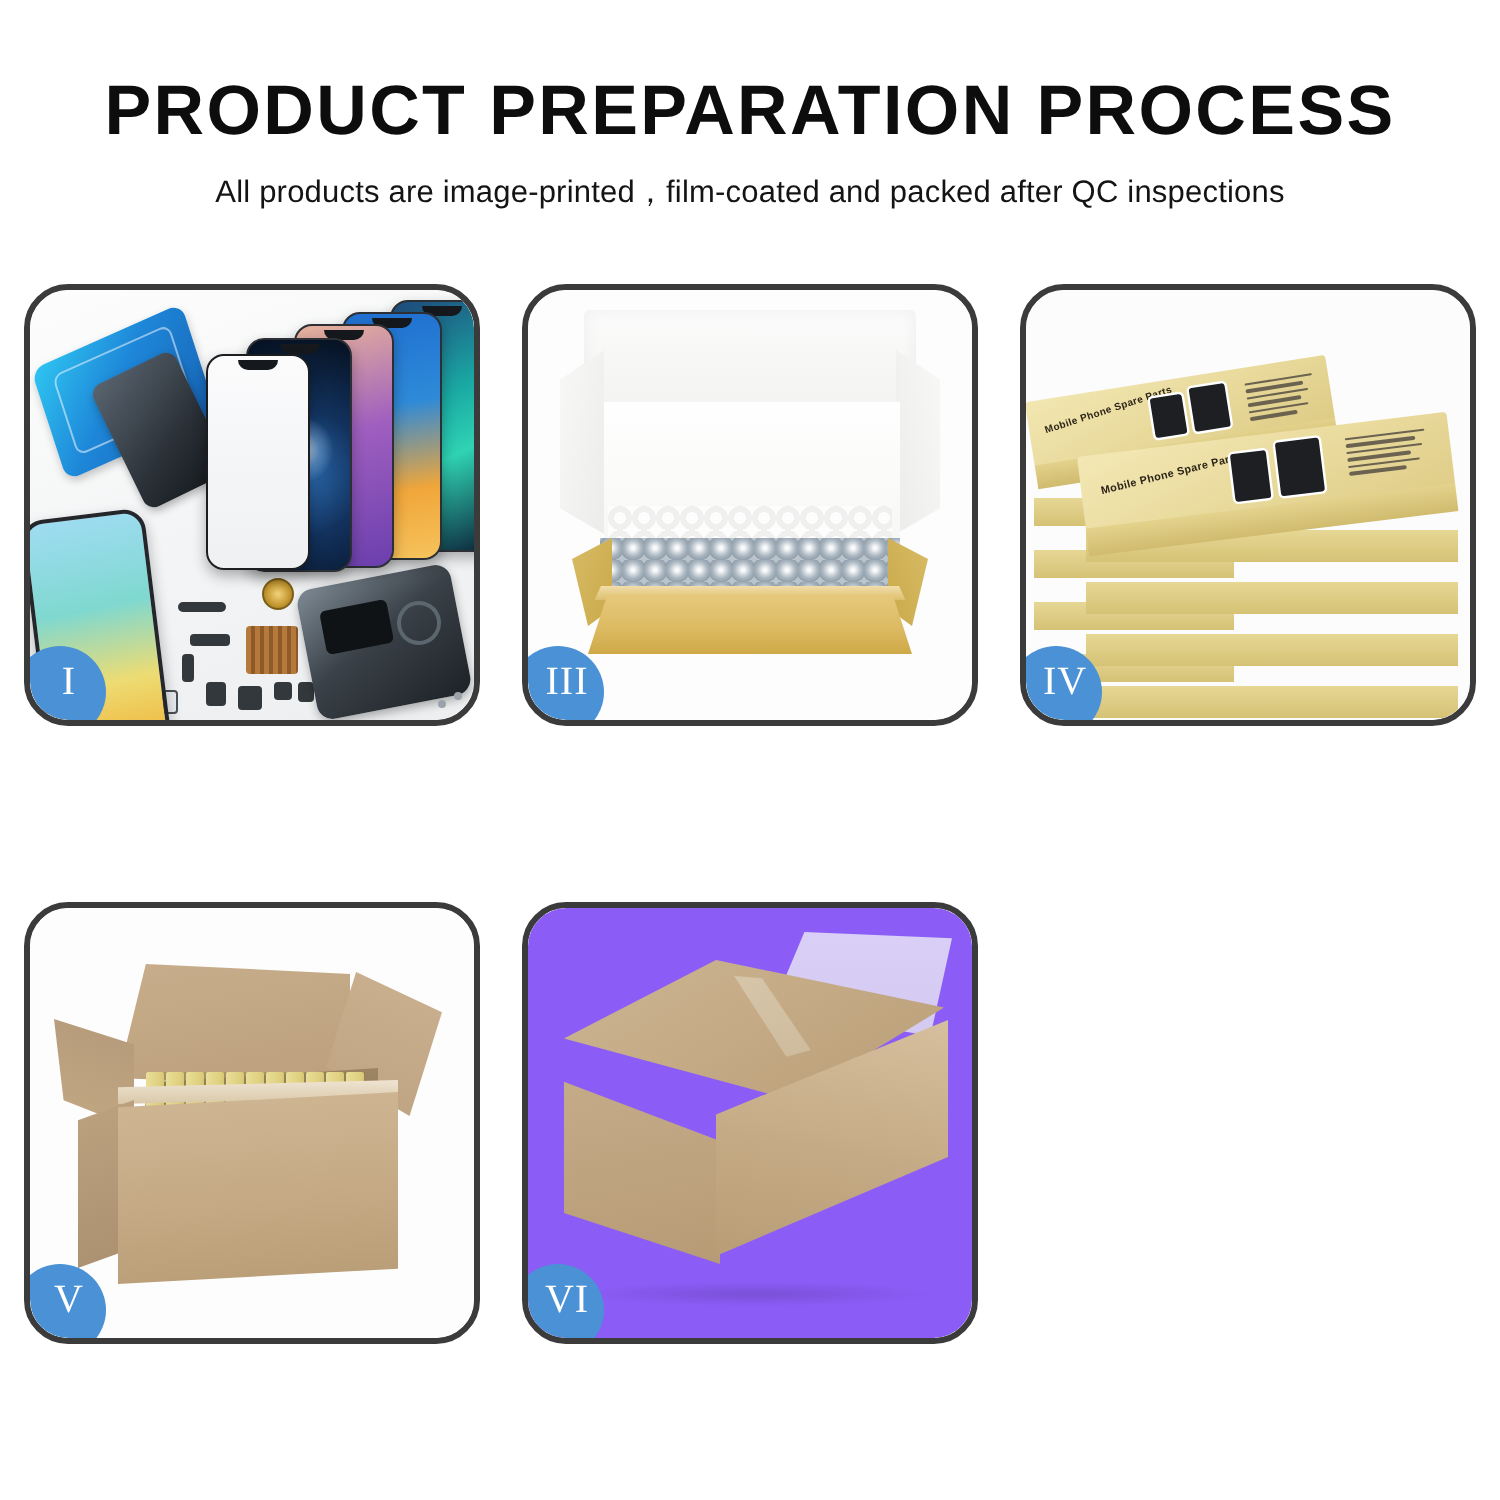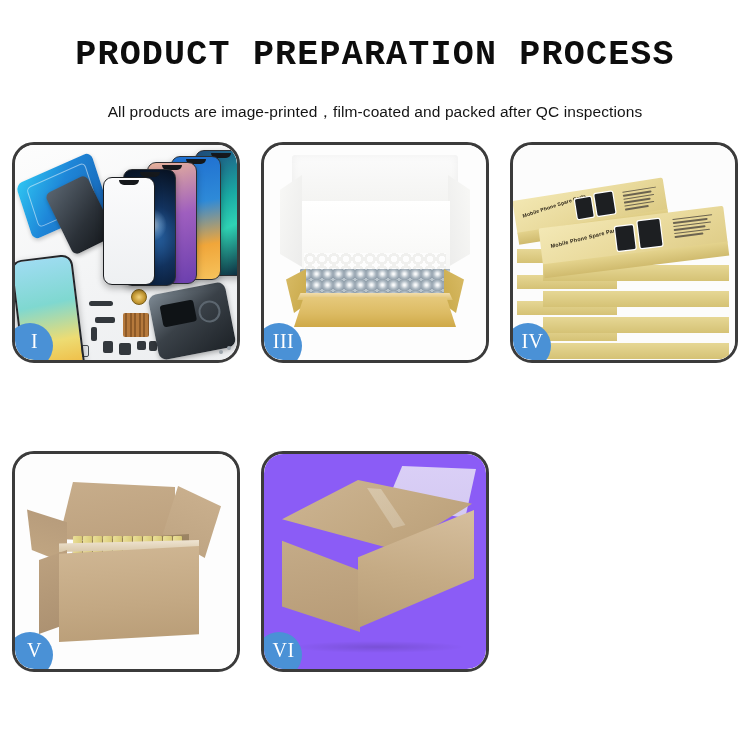--- a/index.html
+++ b/index.html
@@ -14,24 +14,23 @@
   
   .header { position: absolute; top: 0; left: 0; width: 750px; text-align: center; }
   .title {
     margin-top: 38px;
     font-size: 35px;
     font-weight: 700;
     letter-spacing: 1.2px;
     color: #0d0d0d;
     line-height: 1.0;
     white-space: nowrap;
-    font-family: Liberation Mono, monospace;
   }
   .subtitle {
-    margin-top: 29px;
+    margin-top: 13px;
     font-size: 15.5px;
     font-weight: 400;
     color: #141414;
     letter-spacing: 0.1px;
     white-space: nowrap;
   }
 
   
   .grid {
     position: absolute;

